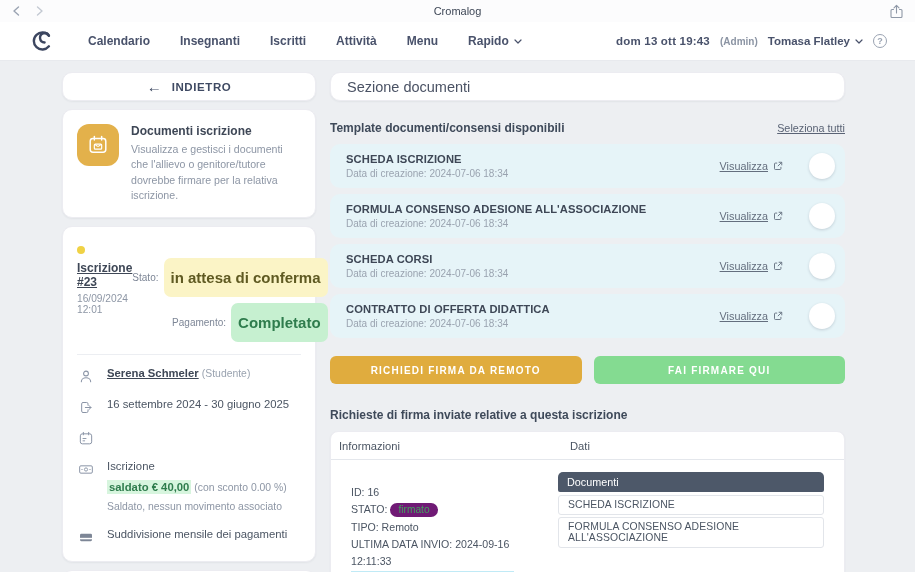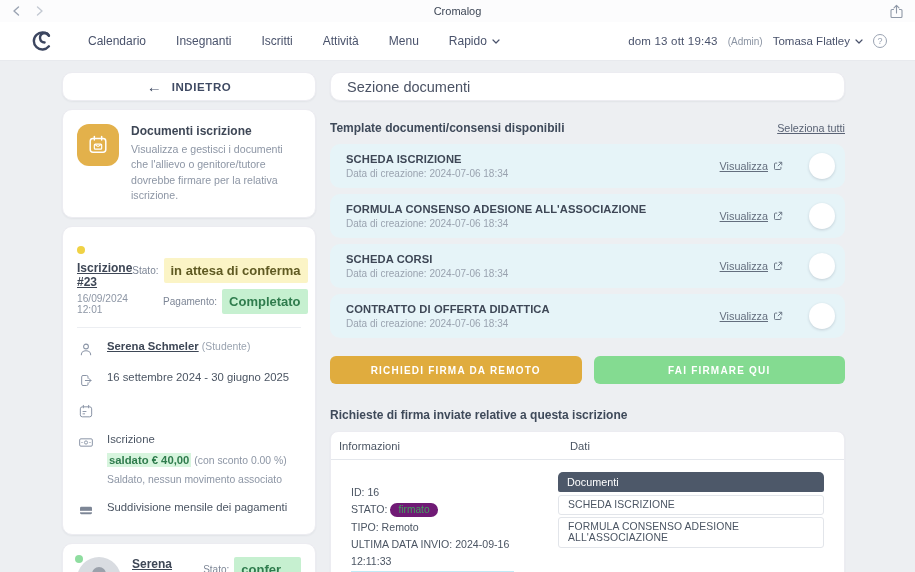--- a/index.html
+++ b/index.html
@@ -8,21 +8,21 @@
 
   
   .chrome { height:22px; background:#fcfcfd; display:flex; align-items:center; padding:0 12px; position:relative; }
   .chrome .navarrows { display:flex; gap:14px; color:#9aa3b2; }
   .chrome .navarrows svg { display:block; }
   .chrome .fwd { color:#c3c9d2; }
   .chrome-title { position:absolute; left:0; right:0; text-align:center; font-size:11px; color:#3e4756; }
   .share-icon { margin-left:auto; color:#8f98a7; z-index:2; }
 
   
-  .nav { height:39px; background:#ffffff; border-bottom:1px solid #e8eaee; display:flex; align-items:center; padding:0 28px 0 30px; }
+  .nav { height:39px; background:#ffffff; border-bottom:1px solid #e8eaee; display:flex; align-items:center; padding:0 28px 0 30px;font-weight:bold; }
   .logo { margin-right:34px; display:flex; align-items:center; }
   .nav-items { display:flex; gap:30px; align-items:center; }
   .nav-item { font-size:12px; color:#49526b; cursor:pointer; }
   .nav-rapido { display:flex; align-items:center; gap:5px; font-size:12px; color:#49526b; cursor:pointer; }
   .nav-right { margin-left:auto; display:flex; align-items:center; gap:10px; }
   .nav-datetime { font-size:11.5px; color:#49526b; letter-spacing:.2px; }
   .nav-role { font-size:10px; color:#8b94a3; }
   .nav-user { font-size:11.5px; color:#49526b; display:flex; align-items:center; gap:5px; }
   .help-badge { width:14px; height:14px; border:1.2px solid #9aa3b2; border-radius:50%; color:#9aa3b2; font-size:9px; display:flex; align-items:center; justify-content:center; }
 
@@ -45,21 +45,21 @@
   .enroll-card { padding:13px 14px 15px; }
   .dot { width:8px; height:8px; border-radius:50%; display:inline-block; }
   .dot-yellow { background:#f0d245; }
   .dot-green { background:#8fdda0; }
   .enroll-head { display:flex; justify-content:space-between; }
   .enroll-title { font-size:12px; font-weight:bold; color:#3e4756; text-decoration:underline; margin-top:3px; cursor:pointer; }
   .enroll-date { font-size:10.2px; color:#8d96a5; margin-top:4px; }
   .badge-rows { display:flex; flex-direction:column; gap:6px; align-items:flex-end; }
   .badge-row { display:flex; align-items:center; gap:5px; }
   .badge-label { font-size:10px; color:#7d8696; }
-  .pill { font-size:13px; font-weight:bold; padding:5px 7px; border-radius:2px; white-space:nowrap; }
+  .pill { font-size:15px; font-weight:bold; padding:11px 7px; border-radius:7px; white-space:nowrap; }
   .pill-yellow { background:#fbf4c6; color:#5f5a22; }
   .pill-green { background:#c6f0d0; color:#2f7c4d; }
   .divider { border-top:1px solid #eceef2; margin:12px 0; }
   .detail-rows { display:flex; flex-direction:column; gap:13px; }
   .detail-row { display:flex; gap:13px; font-size:11.3px; color:#4b5563; }
   .detail-icon { width:17px; flex:0 0 17px; color:#8a94a6; display:flex; justify-content:center; padding-top:1px; }
   .link-name { font-weight:bold; color:#3e4756; text-decoration:underline; cursor:pointer; }
   .muted { color:#9aa3b0; font-size:10.4px; }
   .saldato-line { margin-top:6px; line-height:1.7; font-size:10.4px; color:#8d96a5; }
   .saldato-hl { background:#d7f5de; color:#2f7c4d; font-weight:bold; font-size:11.3px; padding:1px 2px; }

